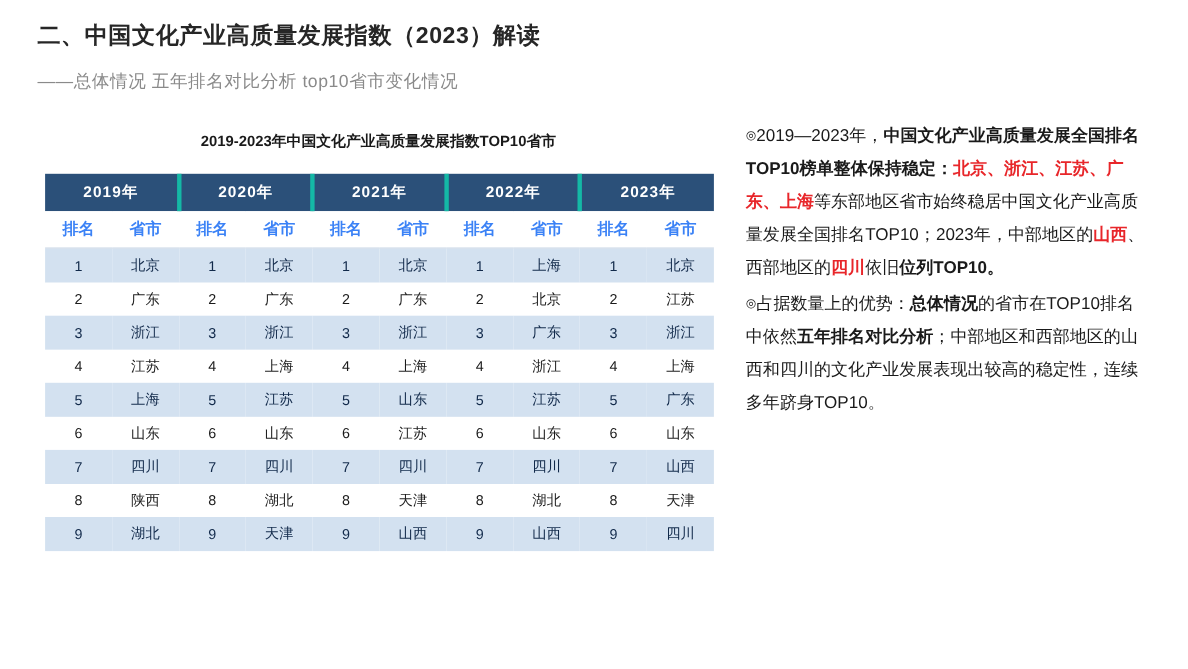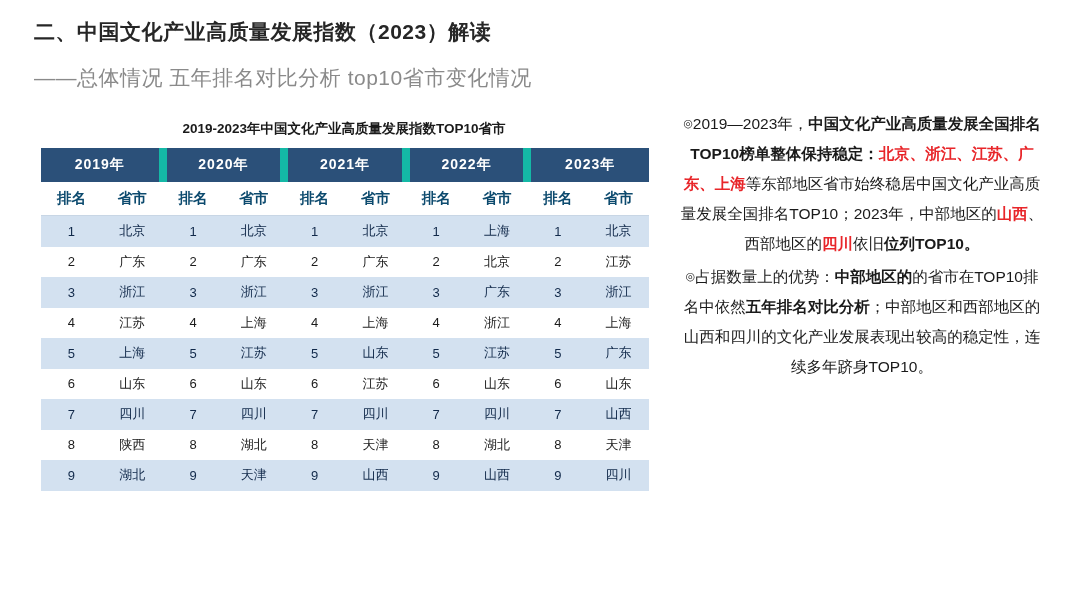--- a/index.html
+++ b/index.html
@@ -26,61 +26,61 @@
     top: 18px;
     font-size: 21px;
     font-weight: 700;
     color: #262626;
     letter-spacing: 0.5px;
   }
   .subtitle {
     position: absolute;
     left: 34px;
     top: 64px;
-    font-size: 21px;
+    font-size: 16px;
     color: #8a8a8a;
     letter-spacing: 0.5px;
   }
   .table-wrap {
     position: absolute;
     left: 40px;
     top: 120px;
     width: 608px;
   }
   .table-title {
     text-align: center;
     font-size: 13.5px;
     font-weight: 700;
     color: #1a1a1a;
-    margin-bottom: 9px;
+    margin-bottom: 19px;
   }
   table.rank-table {
     border-collapse: collapse;
     width: 608px;
     table-layout: fixed;
   }
   table.rank-table td, table.rank-table th {
     padding: 0;
     margin: 0;
     text-align: center;
     vertical-align: middle;
   }
   .year-head th {
     background: #2b5079;
     color: #ffffff;
     font-size: 14px;
     font-weight: 700;
     height: 34px;
-    border-right: 8px solid #14b8a6;
+    border-right: 4px solid #14b8a6;
     letter-spacing: 1px;
   }
   .year-head th:last-child { border-right: none; }
   .col-head td {
     background: #ffffff;
-    color: #0c4a6e;
+    color: #3b82f6;
     font-weight: 700;
     font-size: 14.5px;
     height: 33px;
     border-bottom: 1px solid #c8d6e5;
   }
   .body-row td {
     height: 30.5px;
     font-size: 13px;
     color: #1b1b1b;
   }
@@ -100,21 +100,20 @@
     position: absolute;
     left: 678px;
     top: 108px;
     width: 368px;
     font-size: 15.5px;
     line-height: 30px;
     color: #1a1a1a;
   }
   .text-panel p {
     margin: 0 0 2px 0;
-    text-align: center;
   }
   .bullet-mark {
     font-size: 11px;
     vertical-align: 2px;
     color: #1a1a1a;
   }
   .b { font-weight: 700; }
   .red { color: #e8262a; font-weight: 700; }
 </style>
 </head>
@@ -261,17 +260,17 @@
       </tbody>
         </table>
     </div>
   </div>
 
   <div class="text-panel">
     <p>
       <span class="bullet-mark">◎</span><span>2019—2023年，</span><span class="b">中国文化产业高质量发展全国排名TOP10榜单整体保持稳定</span><span class="b">：</span><span class="red">北京、浙江、江苏、广东、上海</span><span>等东部地区省市始终稳居中国文化产业高质量发展全国排名TOP10；2023年，中部地区的</span><span class="red">山西</span><span>、西部地区的</span><span class="red">四川</span><span>依旧</span><span class="b">位列TOP10</span><span class="b">。</span>
     </p>
     <p>
-      <span class="bullet-mark">◎</span><span>占据数量上的优势：</span><span class="b">中部地区的</span><span>的省市在TOP10排名中依然</span><span class="b">五年排名对比分析</span><span>；中部地区和西部地区的山西和四川的文化产业发展表现出较高的稳定性，连续多年跻身TOP10。</span>
+      <span class="bullet-mark">◎</span><span>占据数量上的优势：</span><span class="b">总体情况</span><span>的省市在TOP10排名中依然</span><span class="b">五年排名对比分析</span><span>；中部地区和西部地区的山西和四川的文化产业发展表现出较高的稳定性，连续多年跻身TOP10。</span>
     </p>
   </div>
 
 </div>
 
 </body></html>

